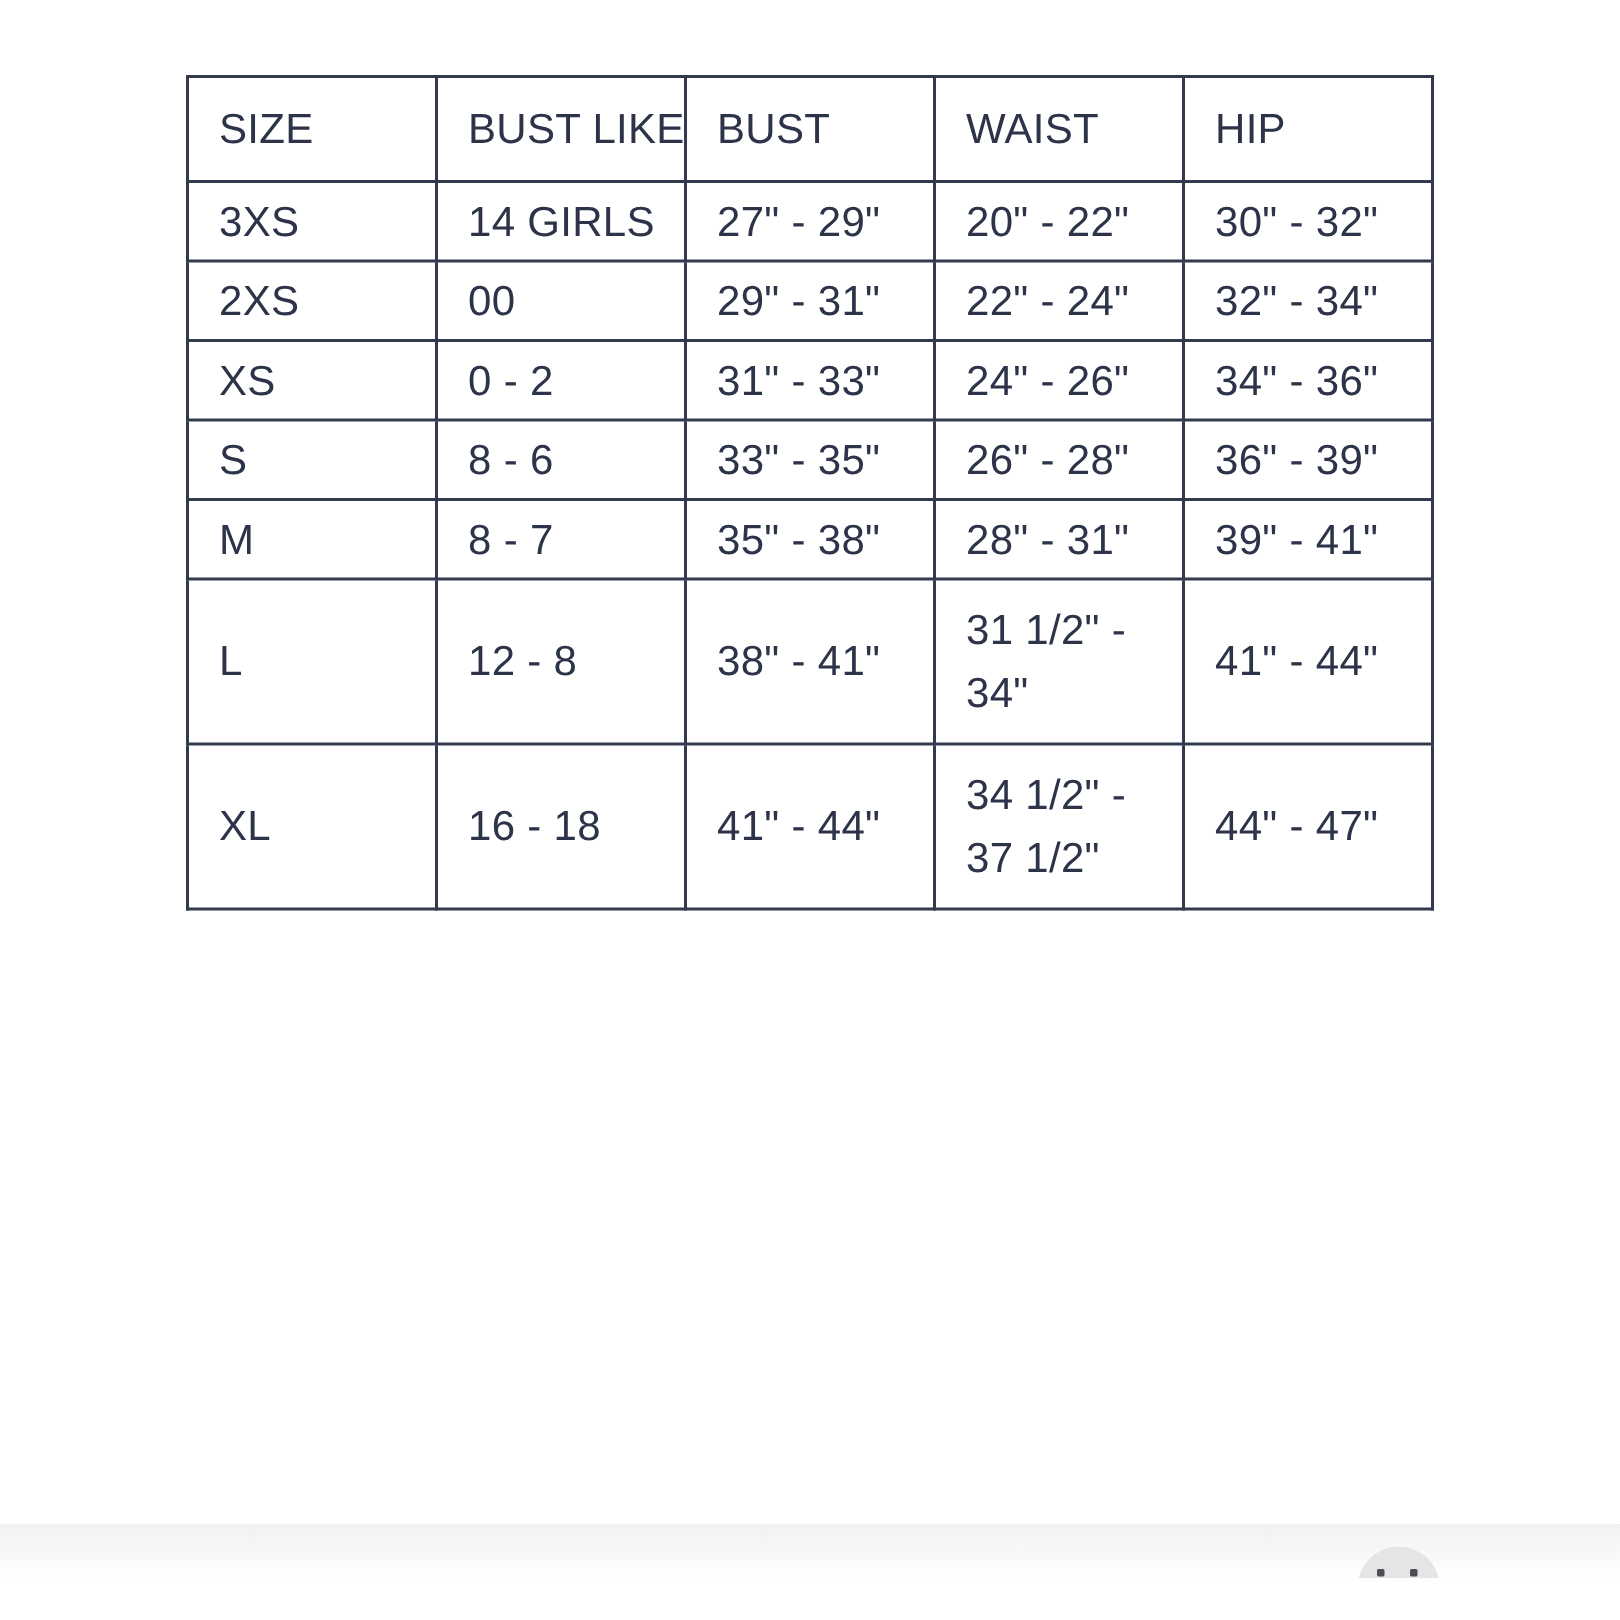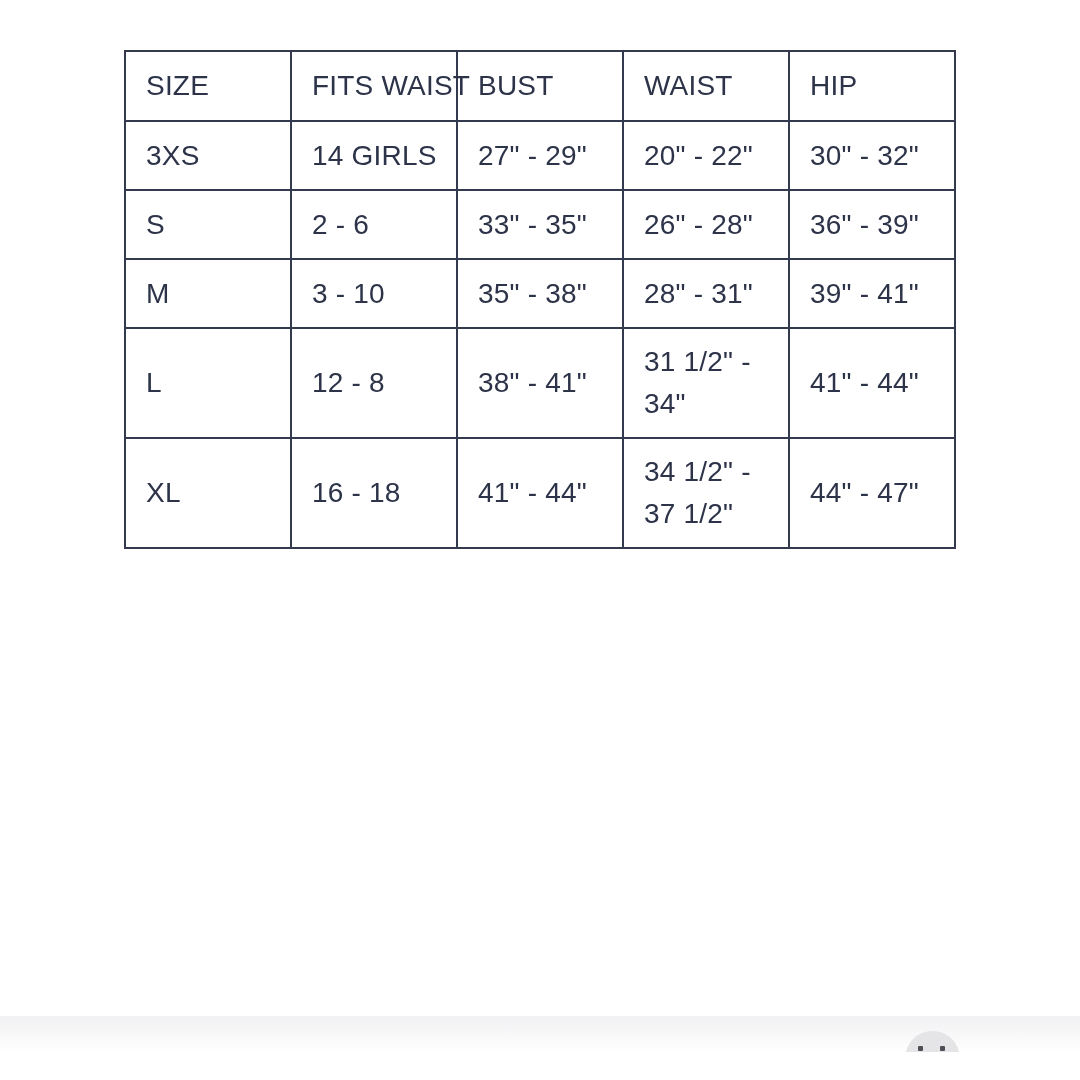--- a/index.html
+++ b/index.html
@@ -42,21 +42,21 @@
     border: 2px solid #333a4e;
     font-weight: 400;
     text-align: left;
     vertical-align: middle;
     padding: 0 14px 0 20px;
     line-height: 1.5;
     letter-spacing: 0.2px;
   }
   .size-chart th { white-space: nowrap; }
   .size-chart thead tr { height: 70px; }
-  .size-chart tbody tr.r-short { height: 69px; }
+  .size-chart tbody tr.r-short { height: 53px; }
   .size-chart tbody tr.r-tall  { height: 110px; }
 
   
   .floating-widget {
     position: absolute;
     left: 905px;
     top: 1031px;
     width: 55px;
     height: 55px;
     border-radius: 50%;
@@ -88,44 +88,58 @@
 </style>
 </head>
 <body>
 
 <div class="fade-band"></div>
 
 <table class="size-chart">
   <thead>
     <tr>
       <th>SIZE</th>
-      <th>FITS WAIST</th>
+      <th>BUST LIKE</th>
       <th>BUST</th>
       <th>WAIST</th>
       <th>HIP</th>
     </tr>
   </thead>
   <tbody>
     <tr class="r-short">
       <td>3XS</td>
       <td>14 GIRLS</td>
       <td>27" - 29"</td>
       <td>20" - 22"</td>
       <td>30" - 32"</td>
     </tr>
     <tr class="r-short">
+      <td>2XS</td>
+      <td>00</td>
+      <td>29" - 31"</td>
+      <td>22" - 24"</td>
+      <td>32" - 34"</td>
+    </tr>
+    <tr class="r-short">
+      <td>XS</td>
+      <td>0 - 2</td>
+      <td>31" - 33"</td>
+      <td>24" - 26"</td>
+      <td>34" - 36"</td>
+    </tr>
+    <tr class="r-short">
       <td>S</td>
-      <td>2 - 6</td>
+      <td>8 - 6</td>
       <td>33" - 35"</td>
       <td>26" - 28"</td>
       <td>36" - 39"</td>
     </tr>
     <tr class="r-short">
       <td>M</td>
-      <td>3 - 10</td>
+      <td>8 - 7</td>
       <td>35" - 38"</td>
       <td>28" - 31"</td>
       <td>39" - 41"</td>
     </tr>
     <tr class="r-tall">
       <td>L</td>
       <td>12 - 8</td>
       <td>38" - 41"</td>
       <td>31 1/2" - 34"</td>
       <td>41" - 44"</td>

